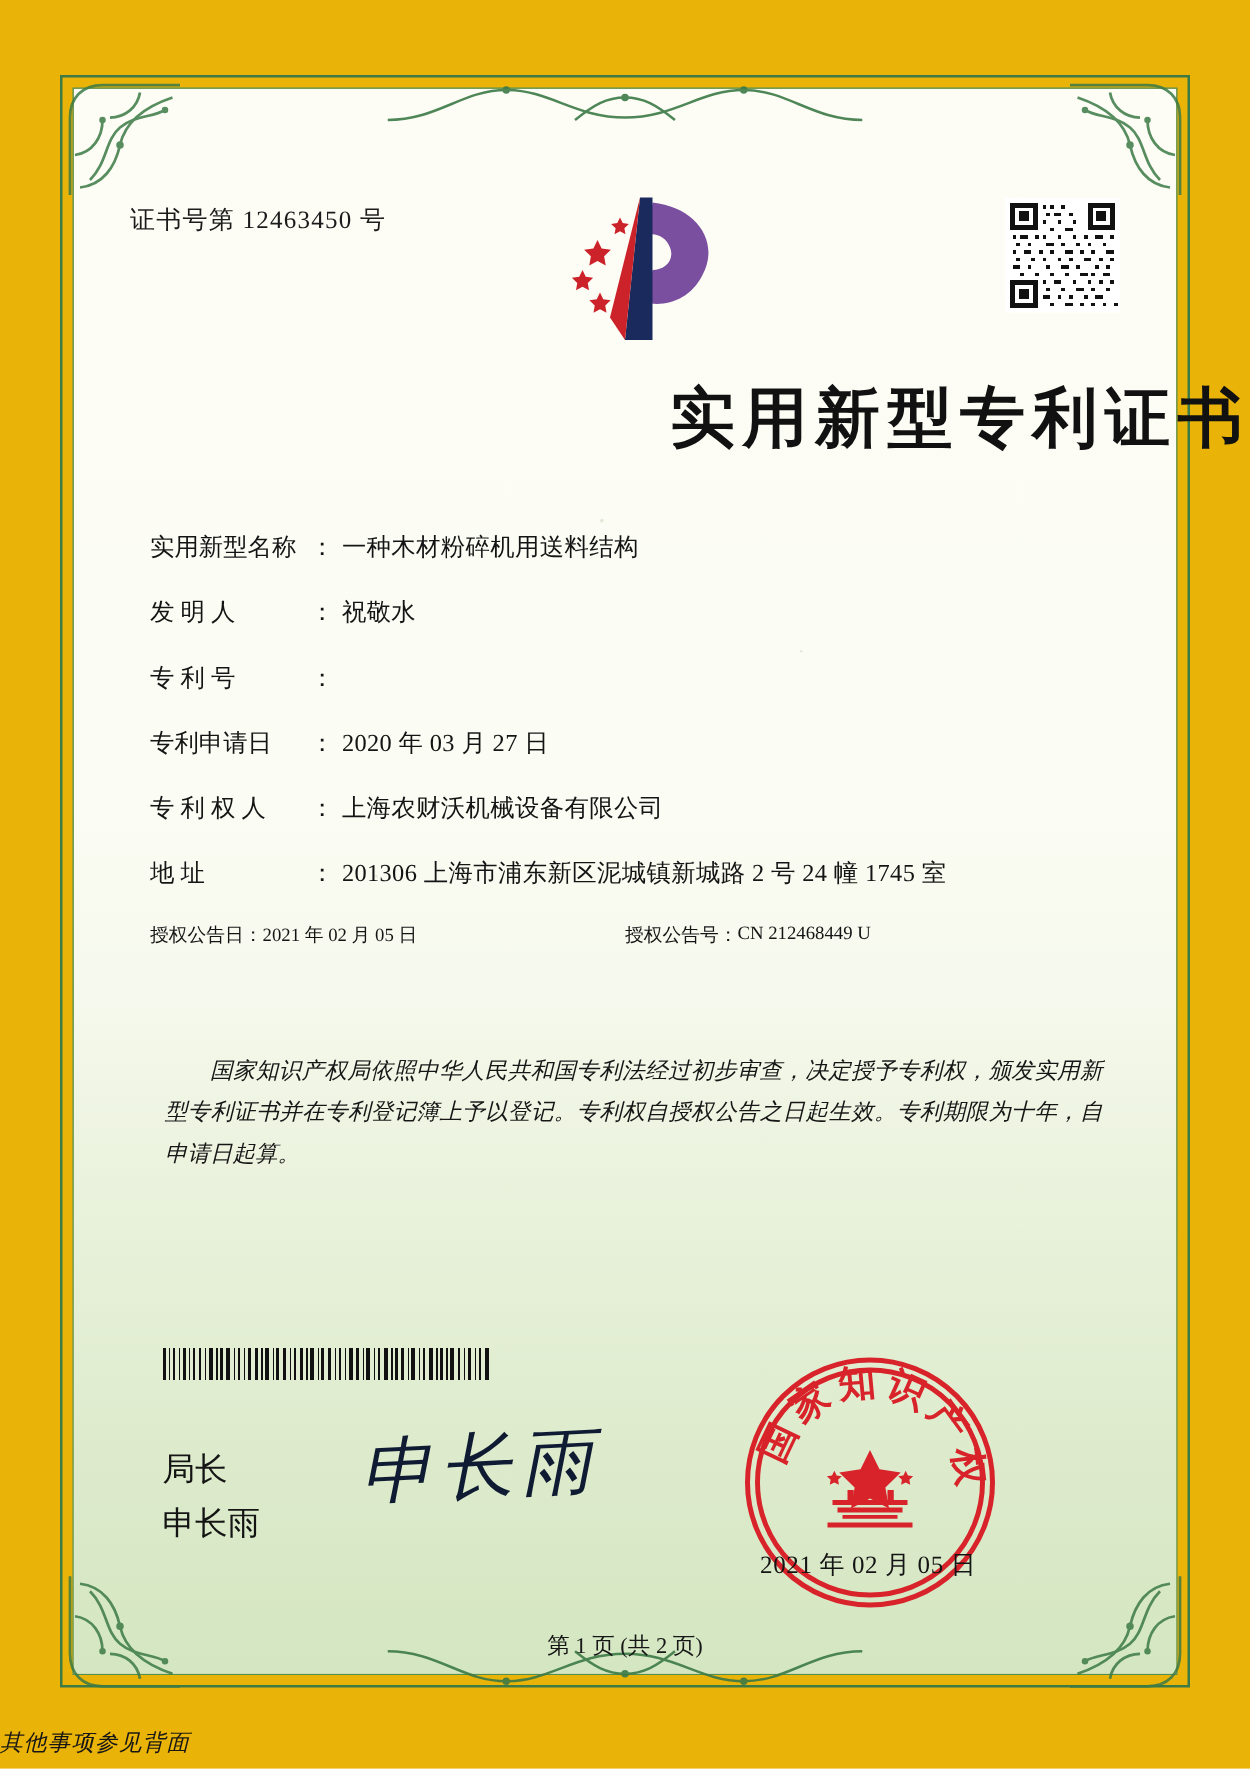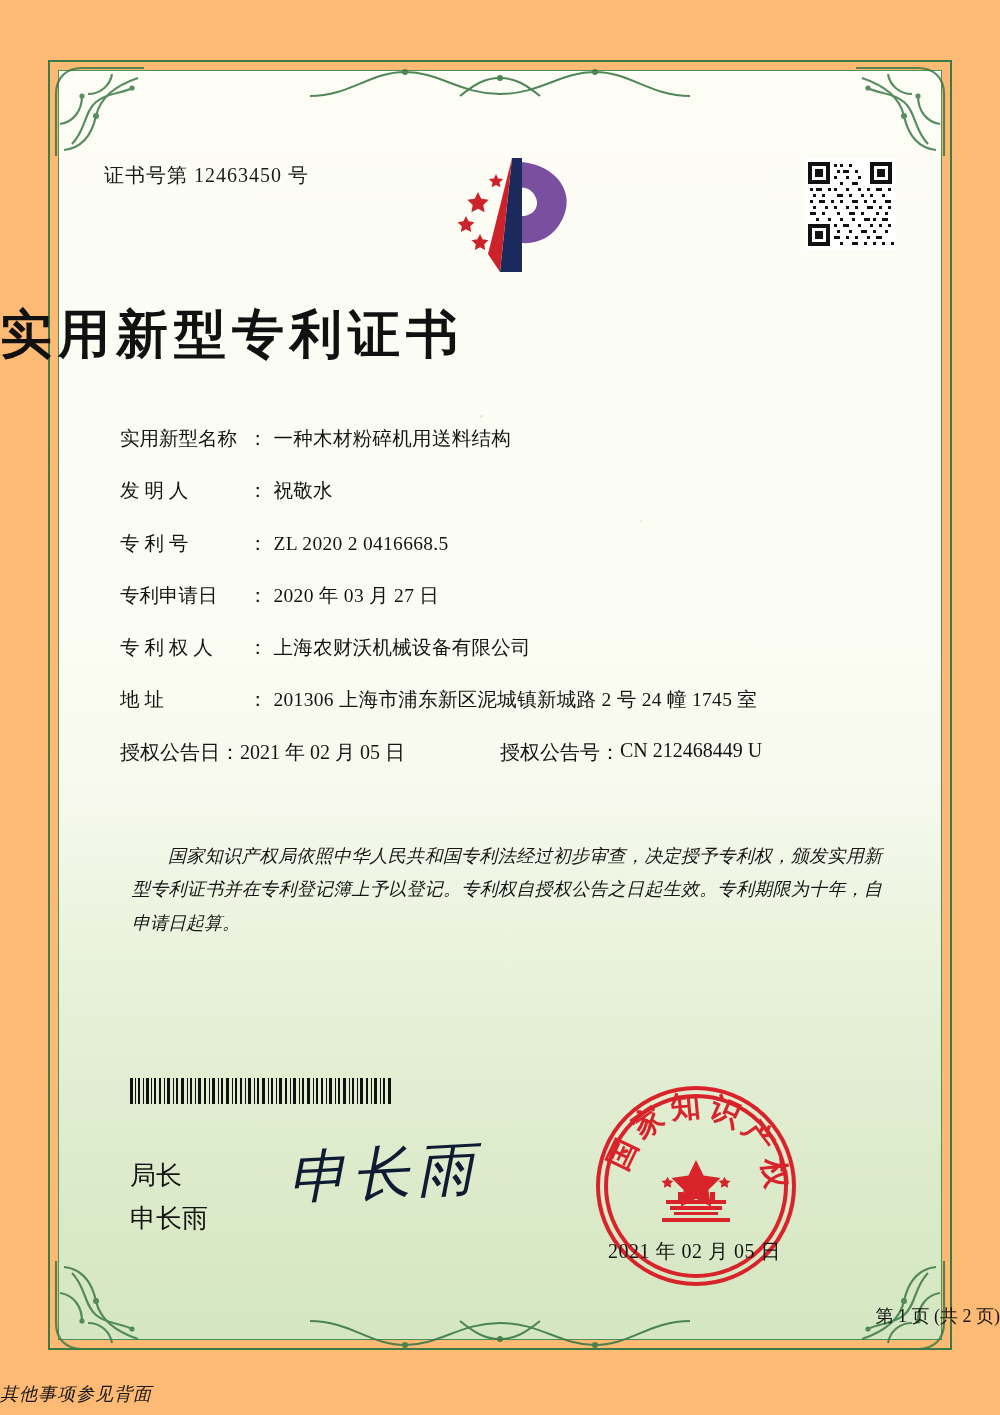--- a/index.html
+++ b/index.html
@@ -7,21 +7,21 @@
     padding: 0;
     background: #ffffff;
   }
   body {
     font-family: "Liberation Serif", "DejaVu Serif", serif;
   }
   .page {
     position: relative;
     width: 1000px;
     height: 1415px;
-    background: #fdba74;
+    background: #eab308;
     overflow: hidden;
   }
   
   .frame-outer {
     position: absolute;
     left: 48px;
     top: 60px;
     width: 904px;
     height: 1290px;
     border: 2px solid #3c7a46;
@@ -103,21 +103,21 @@
     top: 158px;
     width: 92px;
     height: 92px;
   }
   
   .title {
     position: absolute;
     left: 0;
     right: 0;
     top: 300px;
-    text-align: left;
+    text-align: right;
     font-size: 52px;
     font-weight: bold;
     letter-spacing: 6px;
     color: #111;
     font-family: "DejaVu Serif", "Liberation Serif", serif;
   }
   
   .fields {
     position: absolute;
     left: 120px;
@@ -144,21 +144,21 @@
     flex: 0 0 auto;
     margin-right: 6px;
   }
   .field-value {
     flex: 1 1 auto;
     letter-spacing: 0.3px;
   }
   
   .double-row {
     display: flex;
-    font-size: 20px;
+    font-size: 15px;
     color: #141414;
     margin-bottom: 6px;
   }
   .double-row .cell-left { width: 380px; display:flex; }
   .double-row .cell-right { display:flex; }
   .dlabel { white-space: nowrap; }
   
   .paras {
     position: absolute;
     left: 122px;
@@ -214,21 +214,21 @@
     top: 1238px;
     font-size: 20px;
     color: #141414;
     letter-spacing: 0.5px;
   }
   
   .page-no {
     position: absolute;
     left: 0; right: 0;
     top: 1304px;
-    text-align: right;
+    text-align: center;
     font-size: 18px;
     color: #161616;
   }
   .foot-note {
     position: absolute;
     left: 0; right: 0;
     top: 1382px;
     font-size: 18px;
     color: #161616;
     letter-spacing: 1px;
@@ -468,21 +468,20 @@
 
     <div class="field-row">
       <div class="field-label">发 明 人</div>
       <div class="field-colon">：</div>
       <div class="field-value">祝敬水</div>
     </div>
 
     <div class="field-row">
       <div class="field-label">专 利 号</div>
       <div class="field-colon">：</div>
-      <div class="field-value">ZL 2020 2 0416668.5</div>
     </div>
 
     <div class="field-row">
       <div class="field-label">专利申请日</div>
       <div class="field-colon">：</div>
       <div class="field-value">2020 年 03 月 27 日</div>
     </div>
 
     <div class="field-row">
       <div class="field-label">专 利 权 人</div>

